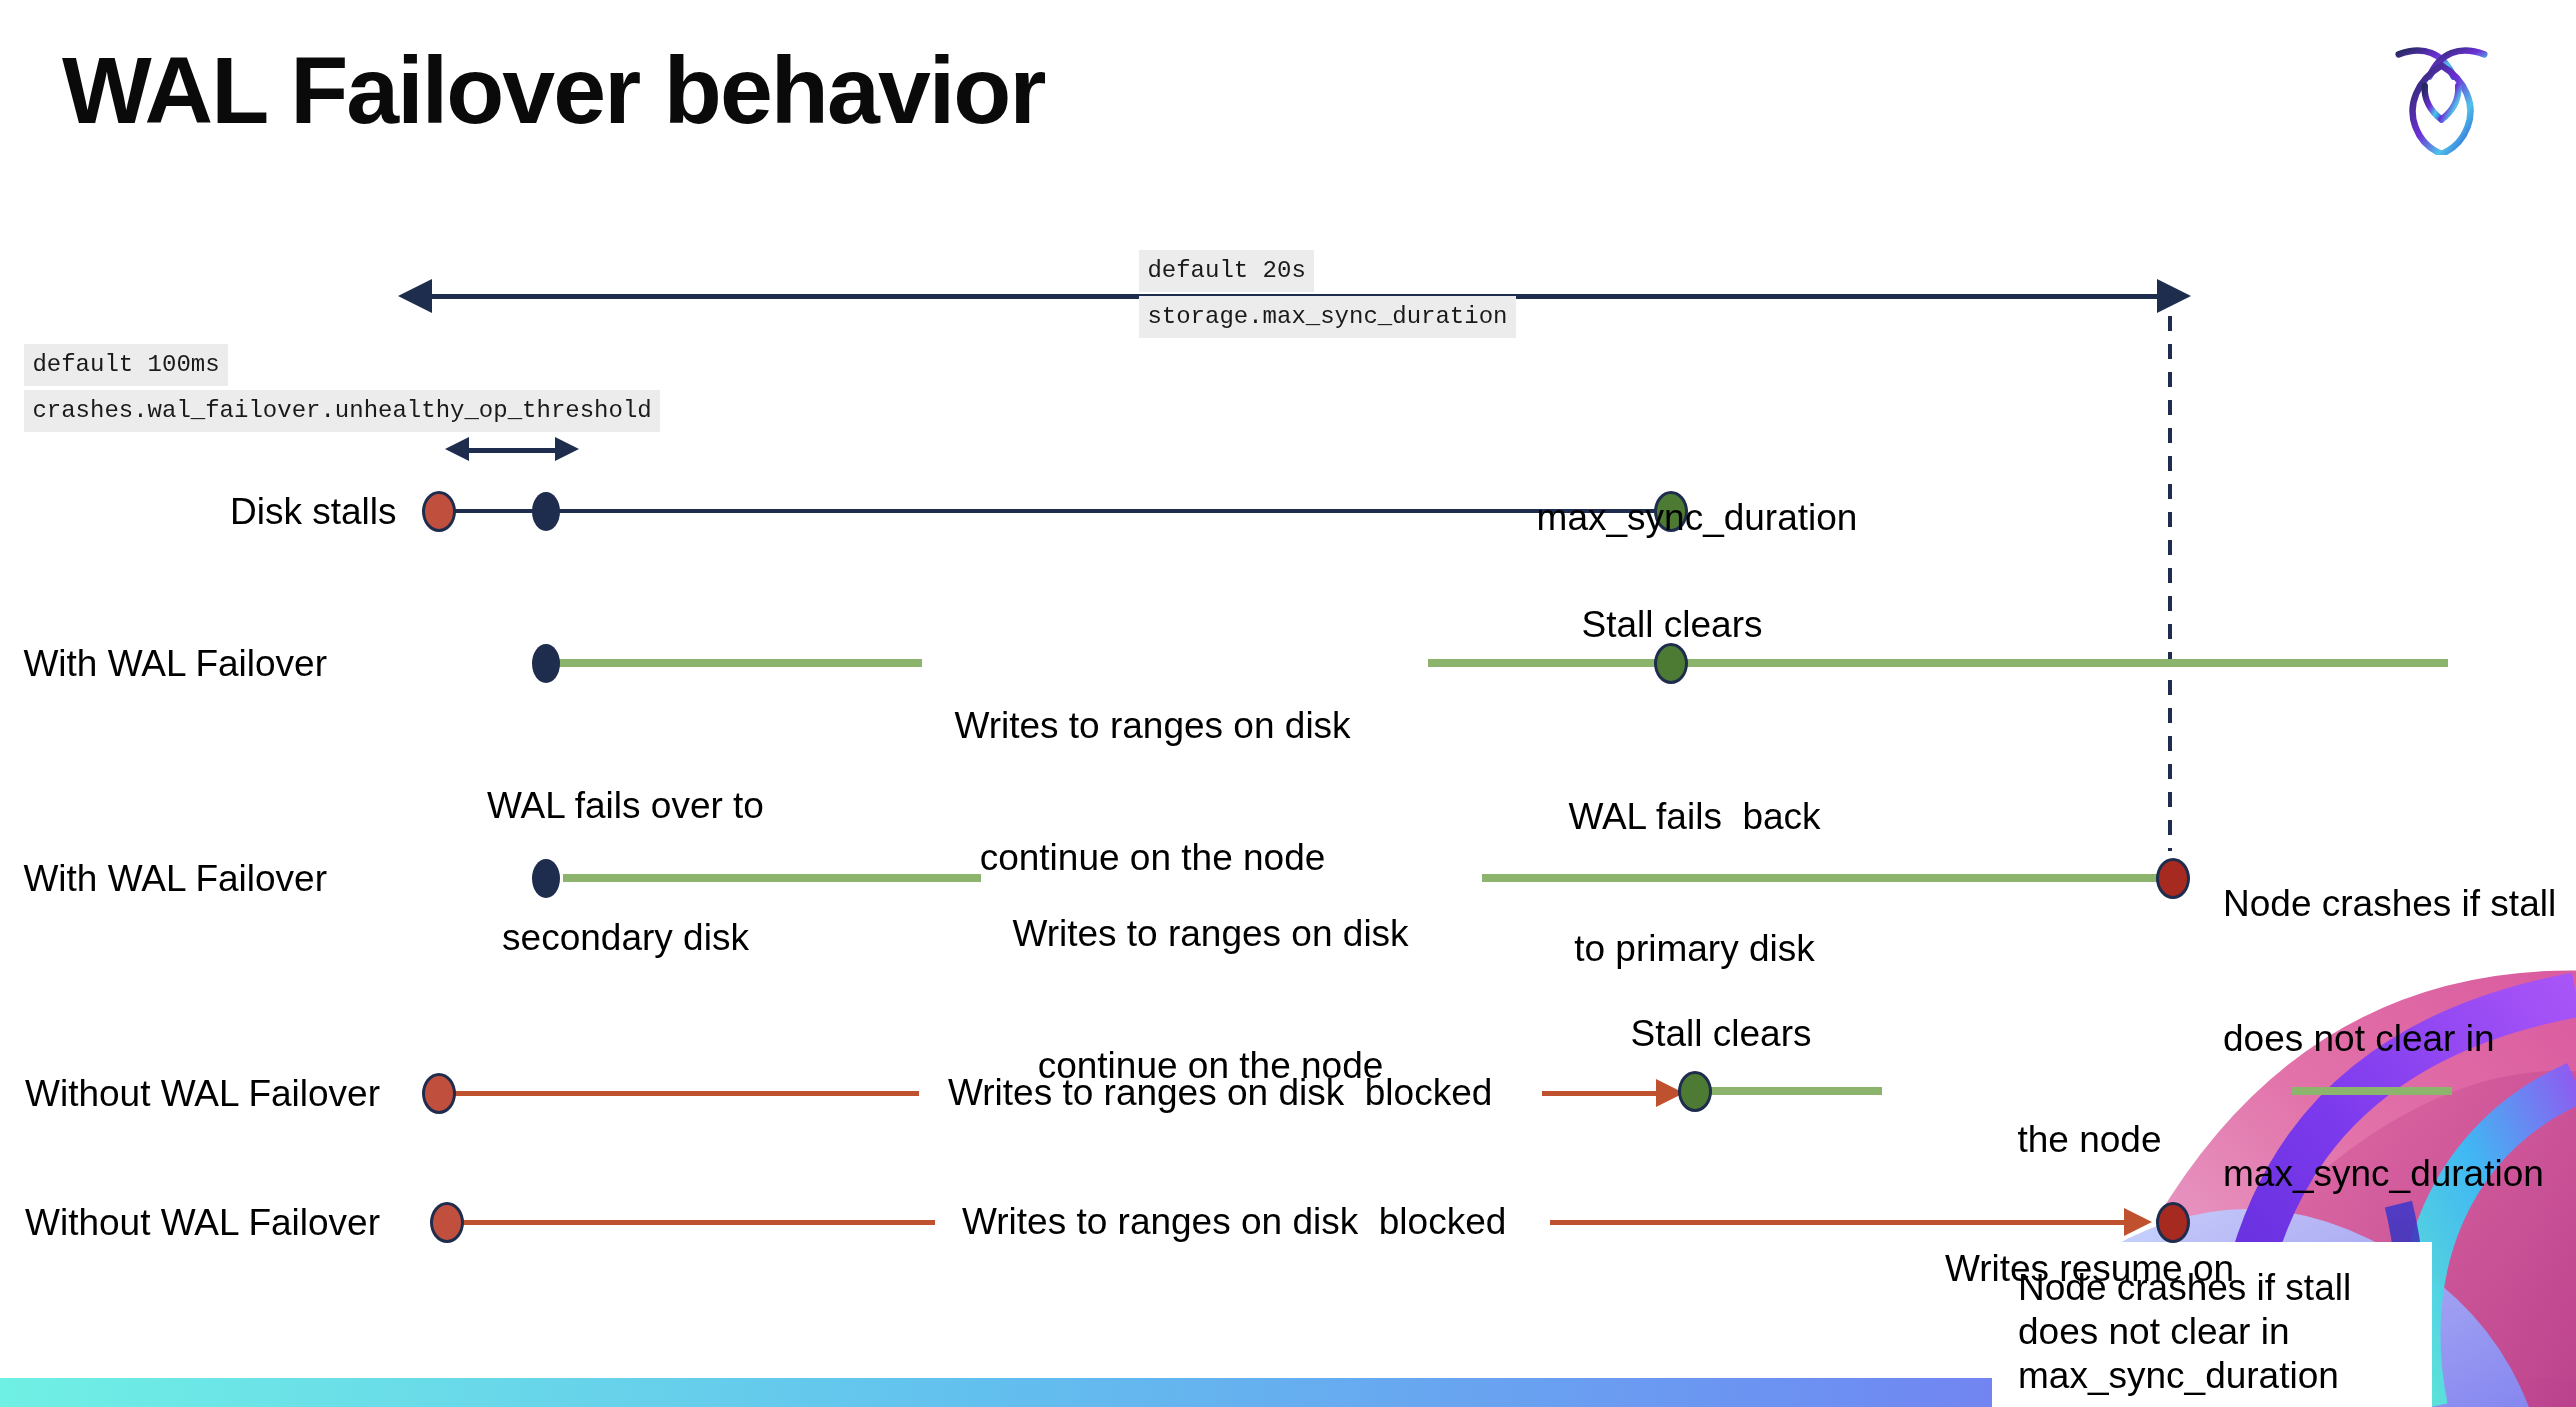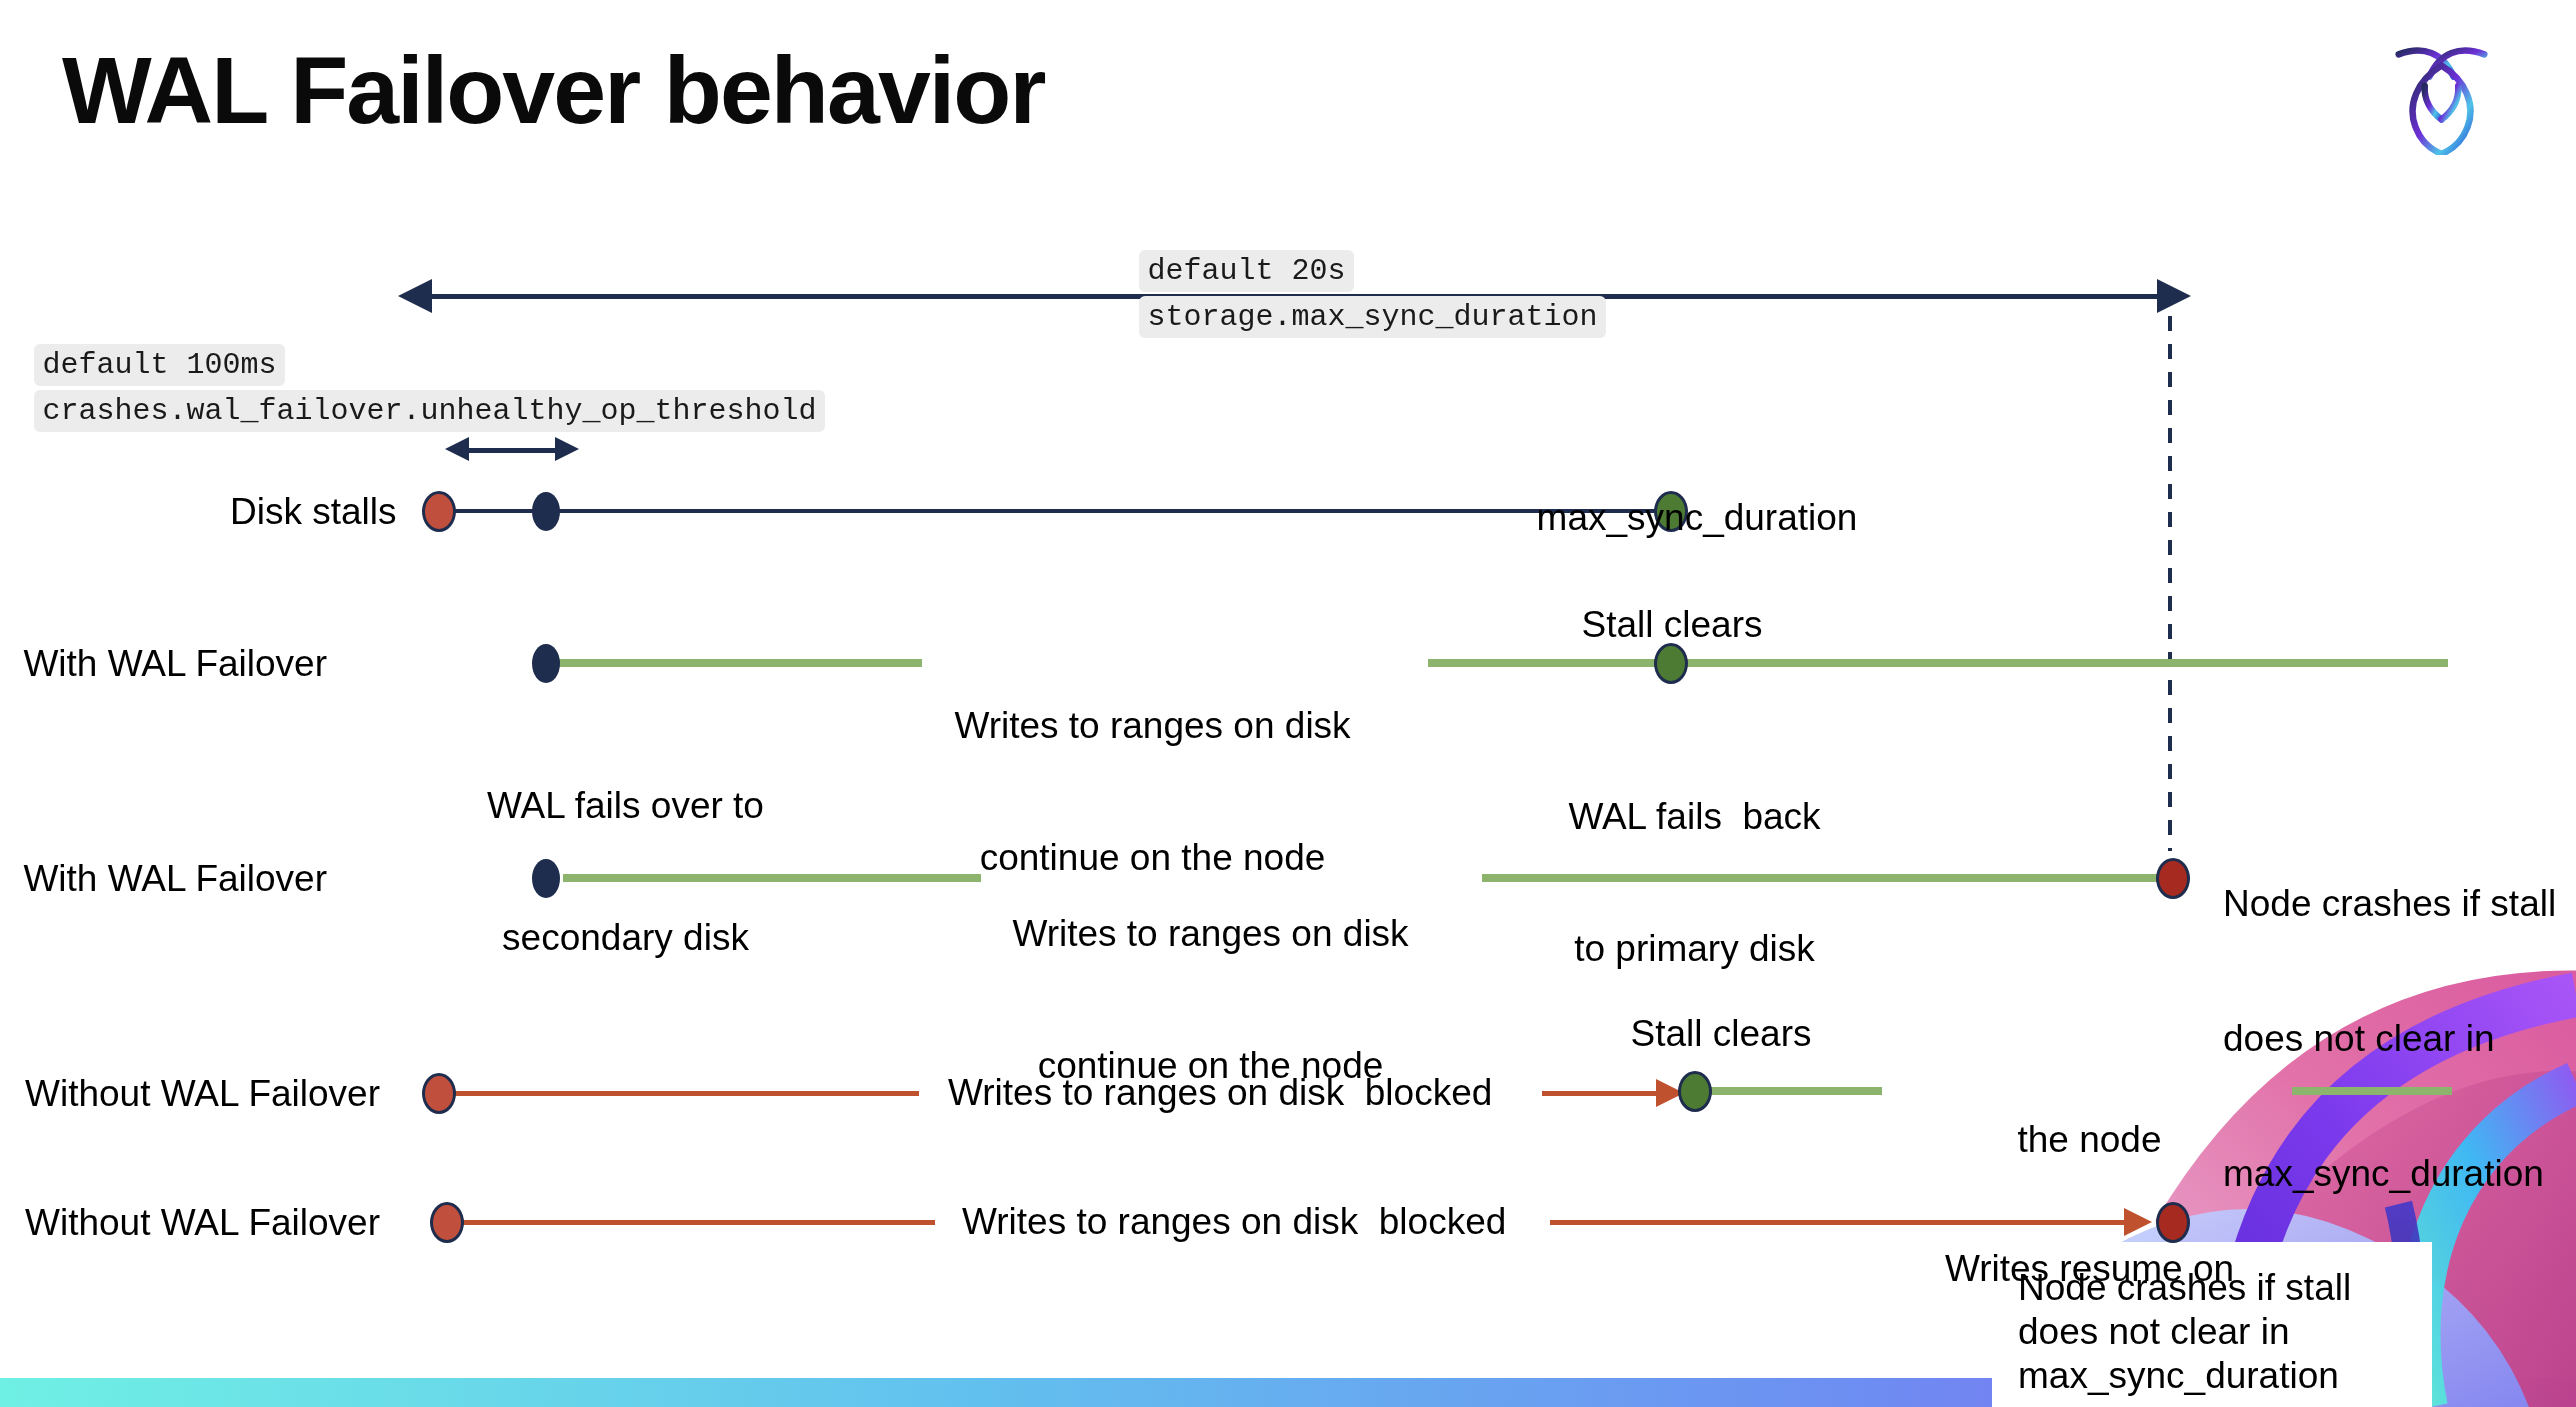--- a/index.html
+++ b/index.html
@@ -8,22 +8,22 @@
 
   .abs{position:absolute;}
 
   
   .title{left:62px;top:36px;font-size:95px;font-weight:bold;letter-spacing:-1.9px;color:#0a0a0a;z-index:5;}
   .logo{left:2395px;top:43px;width:93px;height:112px;z-index:5;}
 
   
   .code-block{z-index:6;}
   .code-line{display:table;font-family:"Liberation Mono","DejaVu Sans Mono",monospace;
-             font-size:30px;line-height:36px;background:var(--code-bg);color:#1a1a1a;
-             padding:2.8px 8.4px;margin-bottom:4.7px;white-space:pre;border-radius:6px;}
+             font-size:24px;line-height:36px;background:var(--code-bg);color:#1a1a1a;
+             padding:2.8px 8.4px;margin-bottom:4.7px;white-space:pre;}
 
   
   .hline{background:var(--navy);height:4.7px;z-index:4;}
   .hline.thin{height:3.7px;}
   .gline{background:var(--green-line);height:8.4px;z-index:4;}
   .rline{background:var(--red-line);height:4.7px;z-index:4;}
   .tri{width:0;height:0;z-index:4;}
   .tri.left-navy{border-top:17px solid transparent;border-bottom:17px solid transparent;border-right:34px solid var(--navy);}
   .tri.right-navy{border-top:17px solid transparent;border-bottom:17px solid transparent;border-left:34px solid var(--navy);}
   .tri.left-navy.small{border-top:12px solid transparent;border-bottom:12px solid transparent;border-right:24px solid var(--navy);}
@@ -128,21 +128,21 @@
   <div class="abs tri left-navy" style="left:398px;top:279px;"></div>
   <div class="abs hline" style="left:432px;top:294px;width:1725px;"></div>
   <div class="abs tri right-navy" style="left:2157px;top:279px;"></div>
   <div class="abs code-block" style="left:1139px;top:250px;">
     <div class="code-line">default 20s</div>
     <div class="code-line">storage.max_sync_duration</div>
   </div>
 
   <div class="abs vdash" style="left:2168px;top:316px;height:535px;"></div>
 
-  <div class="abs code-block" style="left:34px;top:344px;">
+  <div class="abs code-block" style="left:24px;top:344px;">
     <div class="code-line">default 100ms</div>
     <div class="code-line">crashes.wal_failover.unhealthy_op_threshold</div>
   </div>
   <div class="abs tri left-navy small" style="left:445px;top:437px;"></div>
   <div class="abs hline" style="left:469px;top:448px;width:86px;"></div>
   <div class="abs tri right-navy small" style="left:555px;top:437px;"></div>
 
   <div class="abs lbl" style="left:230px;top:490px;">Disk stalls</div>
   <div class="abs hline thin" style="left:439px;top:509px;width:1232px;"></div>
   <div class="abs dot ring red-start" style="left:422px;top:491px;"></div>

